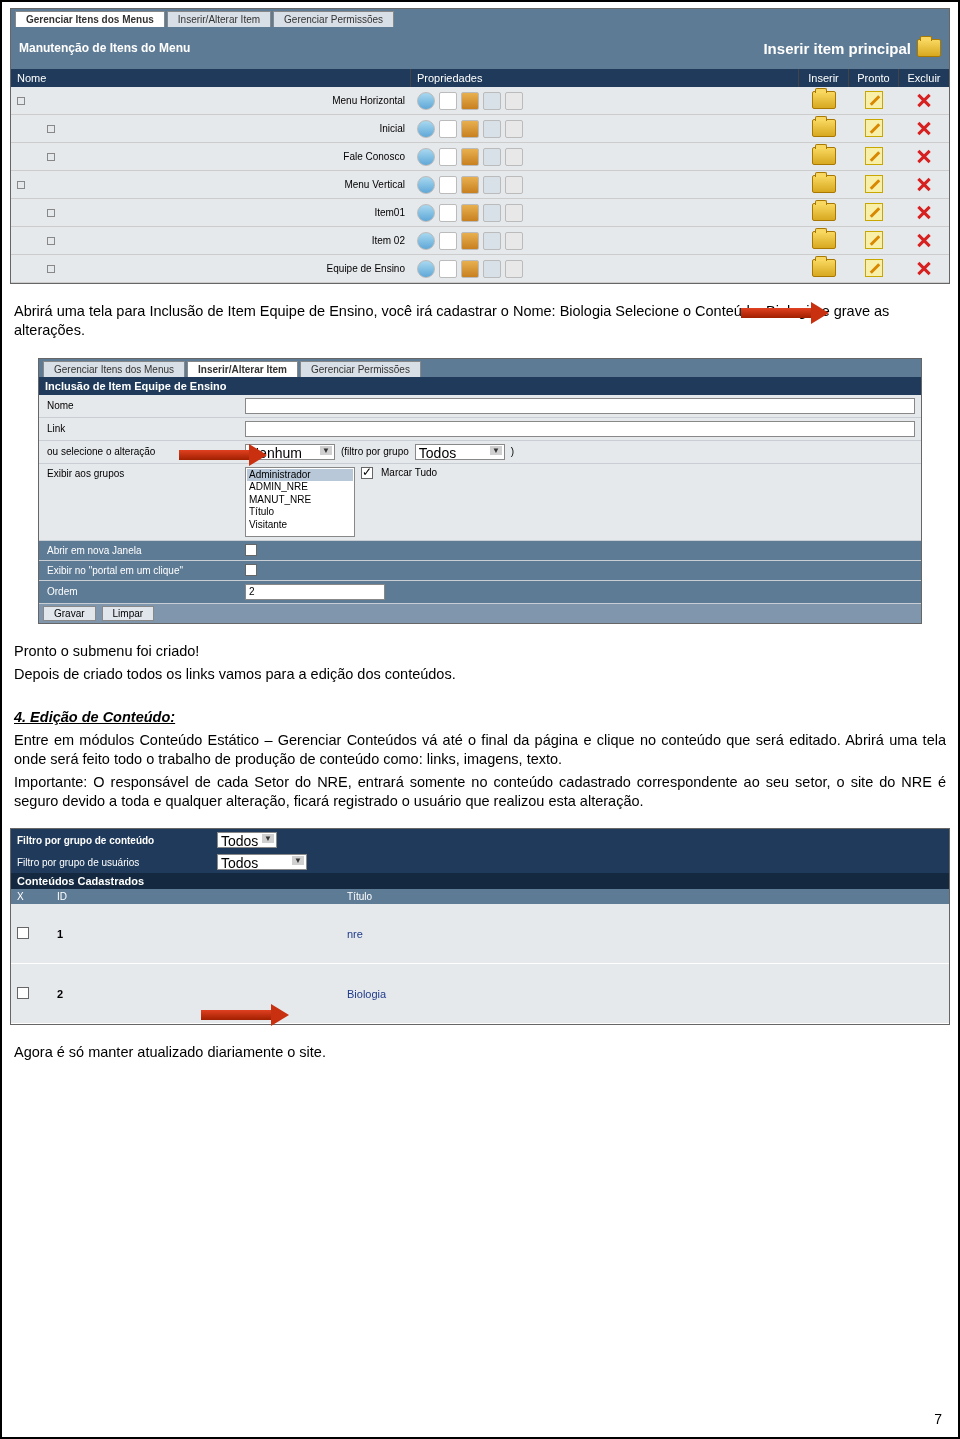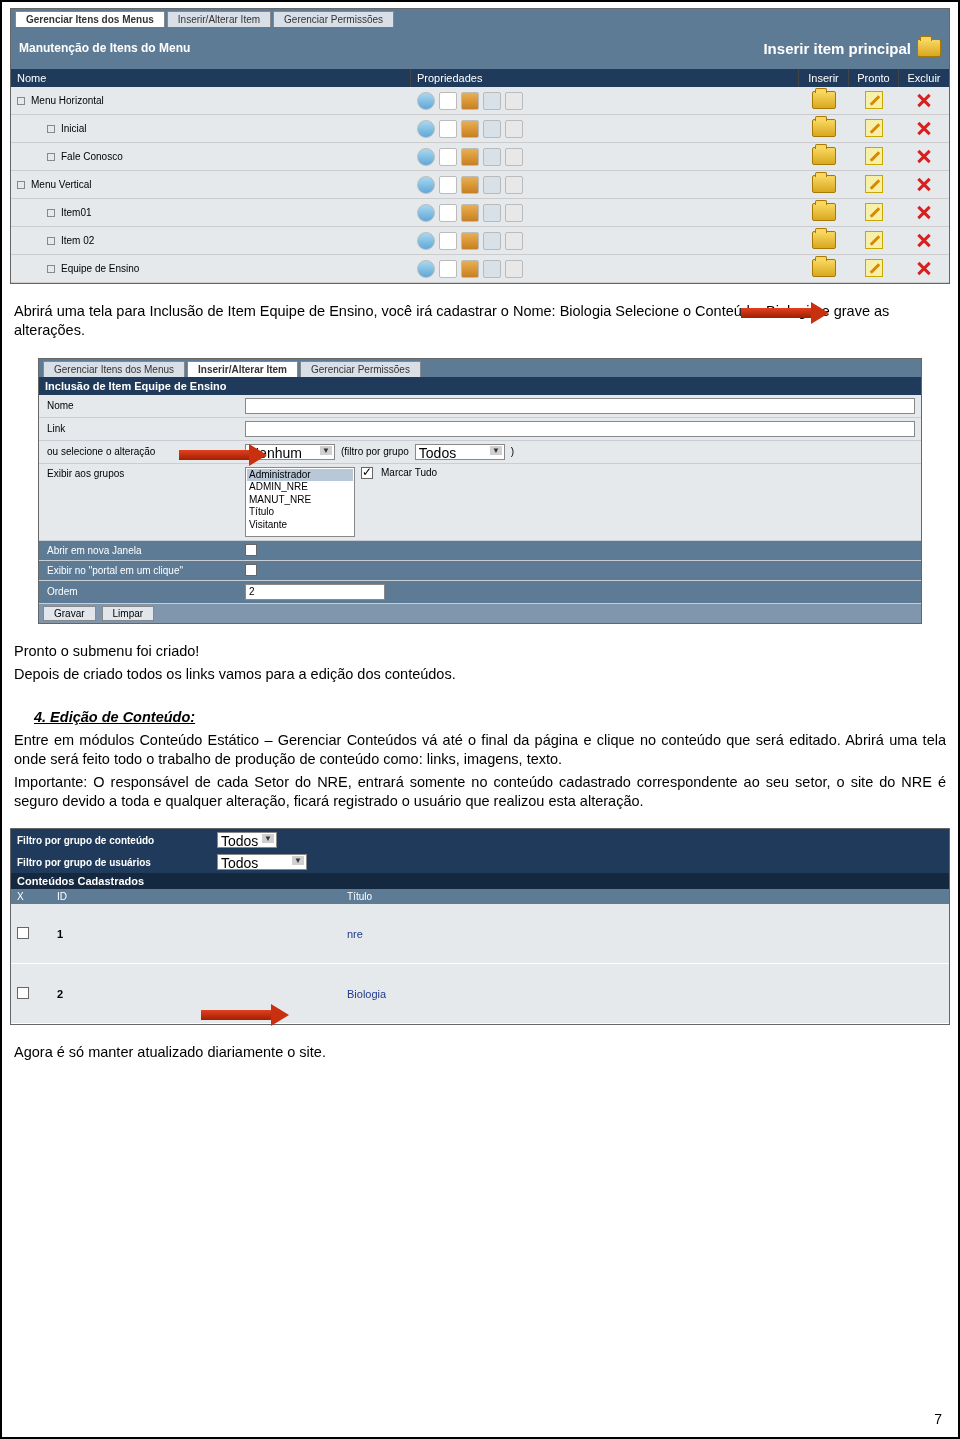--- a/index.html
+++ b/index.html
@@ -13,21 +13,21 @@
 .tab.active { background: #fff; font-weight: bold; }
 .title-bar { background: #5e7b95; color: #fff; font-weight: bold; padding: 14px 8px; font-size: 12px; position: relative; }
 .insert-principal { position: absolute; right: 8px; top: 50%; transform: translateY(-50%); color: #fff; font-size: 15px; display: flex; align-items: center; gap: 6px; }
 .insert-principal .folder-icon { display: inline-block; }
 .cols-header { background: #1f3a5a; color: #fff; display: flex; font-size: 11px; }
 .cols-header .c1 { width: 400px; padding: 3px 6px; border-right: 1px solid #444; }
 .cols-header .c2 { flex: 1; padding: 3px 6px; border-right: 1px solid #444; }
 .cols-header .c3, .cols-header .c4, .cols-header .c5 { width: 50px; text-align: center; padding: 3px 2px; border-right: 1px solid #444; }
 .cols-header .c5 { border-right: none; }
 .menu-row { background: #e6e9ec; display: flex; font-size: 10px; border-bottom: 1px solid #ccc; align-items: center; min-height: 28px; }
-.menu-row .c1 { width: 400px; padding: 4px 6px; display: flex; align-items: center; gap: 6px; }
+.menu-row .c1 { width: 400px; padding: 4px 6px; display: flex; align-items: center; gap: 6px; justify-content: space-between; }
 .menu-row.indent1 .c1 { padding-left: 36px; }
 .menu-row .c2 { flex: 1; padding: 2px 6px; display: flex; gap: 4px; align-items: center; }
 .menu-row .c3, .menu-row .c4, .menu-row .c5 { width: 50px; text-align: center; }
 .mini-icon { width: 18px; height: 18px; display: inline-block; border: 1px solid #bbb; background: #fff; border-radius: 2px; }
 .globe { background: linear-gradient(#a8d8f0,#5fa8d8); border-radius: 50%; }
 .page-icon { background: #fff; position: relative; }
 .book { background: linear-gradient(#e8b050,#c88020); }
 .box { background: #d8e0e8; }
 .dash { background: #e8e8e8; }
 .folder-icon { width: 24px; height: 18px; background: linear-gradient(#f8d860,#d8a820); border: 1px solid #a87800; display: inline-block; border-radius: 2px; position: relative; }
@@ -40,21 +40,21 @@
 .bullet { width: 8px; height: 8px; border: 1px solid #888; display: inline-block; }
 
 .arrow-red { position: absolute; display: inline-block; }
 .arrow-red .shaft { width: 70px; height: 10px; background: linear-gradient(#e04020,#a02000); display: inline-block; vertical-align: middle; }
 .arrow-red .head { width: 0; height: 0; border-top: 11px solid transparent; border-bottom: 11px solid transparent; border-left: 18px solid #c83010; display: inline-block; vertical-align: middle; }
 .arrow1 { right: 120px; top: 293px; }
 
 
 .body-text { margin: 18px 12px; font-size: 14.5px; line-height: 1.3; color: #000; }
 .body-text p { margin-bottom: 4px; }
-.body-text .section-title { font-style: italic; font-weight: bold; text-decoration: underline; margin-top: 2px; margin-left: 20px; }
+.body-text .section-title { font-style: italic; font-weight: bold; text-decoration: underline; margin-top: 2px; }
 .justify p { text-align: justify; }
 
 
 .ss2 { margin: 6px 36px; }
 .ss2 .tabs { background: #5e7b95; }
 .form-title { background: #1f3a5a; color: #fff; font-weight: bold; padding: 3px 6px; font-size: 11px; }
 .form-row { display: flex; background: #e6e9ec; border-bottom: 1px solid #c8ced4; font-size: 10px; align-items: center; }
 .form-row.dark { background: #5e7b95; color: #fff; }
 .form-row .label { width: 200px; padding: 4px 8px; }
 .form-row .field { flex: 1; padding: 3px 6px; display: flex; gap: 6px; align-items: center; }
@@ -315,21 +315,21 @@
   <p>Importante: O responsável de cada Setor do NRE, entrará somente no conteúdo cadastrado correspondente ao seu setor, o site do NRE é seguro devido a toda e qualquer alteração, ficará registrado o usuário que realizou esta alteração.</p>
 </div>
 
 <div class="screenshot ss3">
   <div class="ss3-wrap">
   <div class="filter-bar">
     <span style="width:190px;display:inline-block;font-weight:bold;">Filtro por grupo de conteúdo</span>
     <span class="select" style="width:60px;">Todos</span>
   </div>
   <div class="filter-bar">
-    <span style="width:190px;display:inline-block;font-weight:bold;">Filtro por grupo de usuários</span>
+    <span style="width:190px;display:inline-block;font-weight:normal;">Filtro por grupo de usuários</span>
     <span class="select" style="width:90px;">Todos</span>
   </div>
   <div class="ct-header">Conteúdos Cadastrados</div>
   <div class="ct-cols">
     <div class="x">X</div>
     <div class="id">ID</div>
     <div class="title">Título</div>
   </div>
   <div class="ct-row">
     <div class="x"><span class="checkbox"></span></div>

